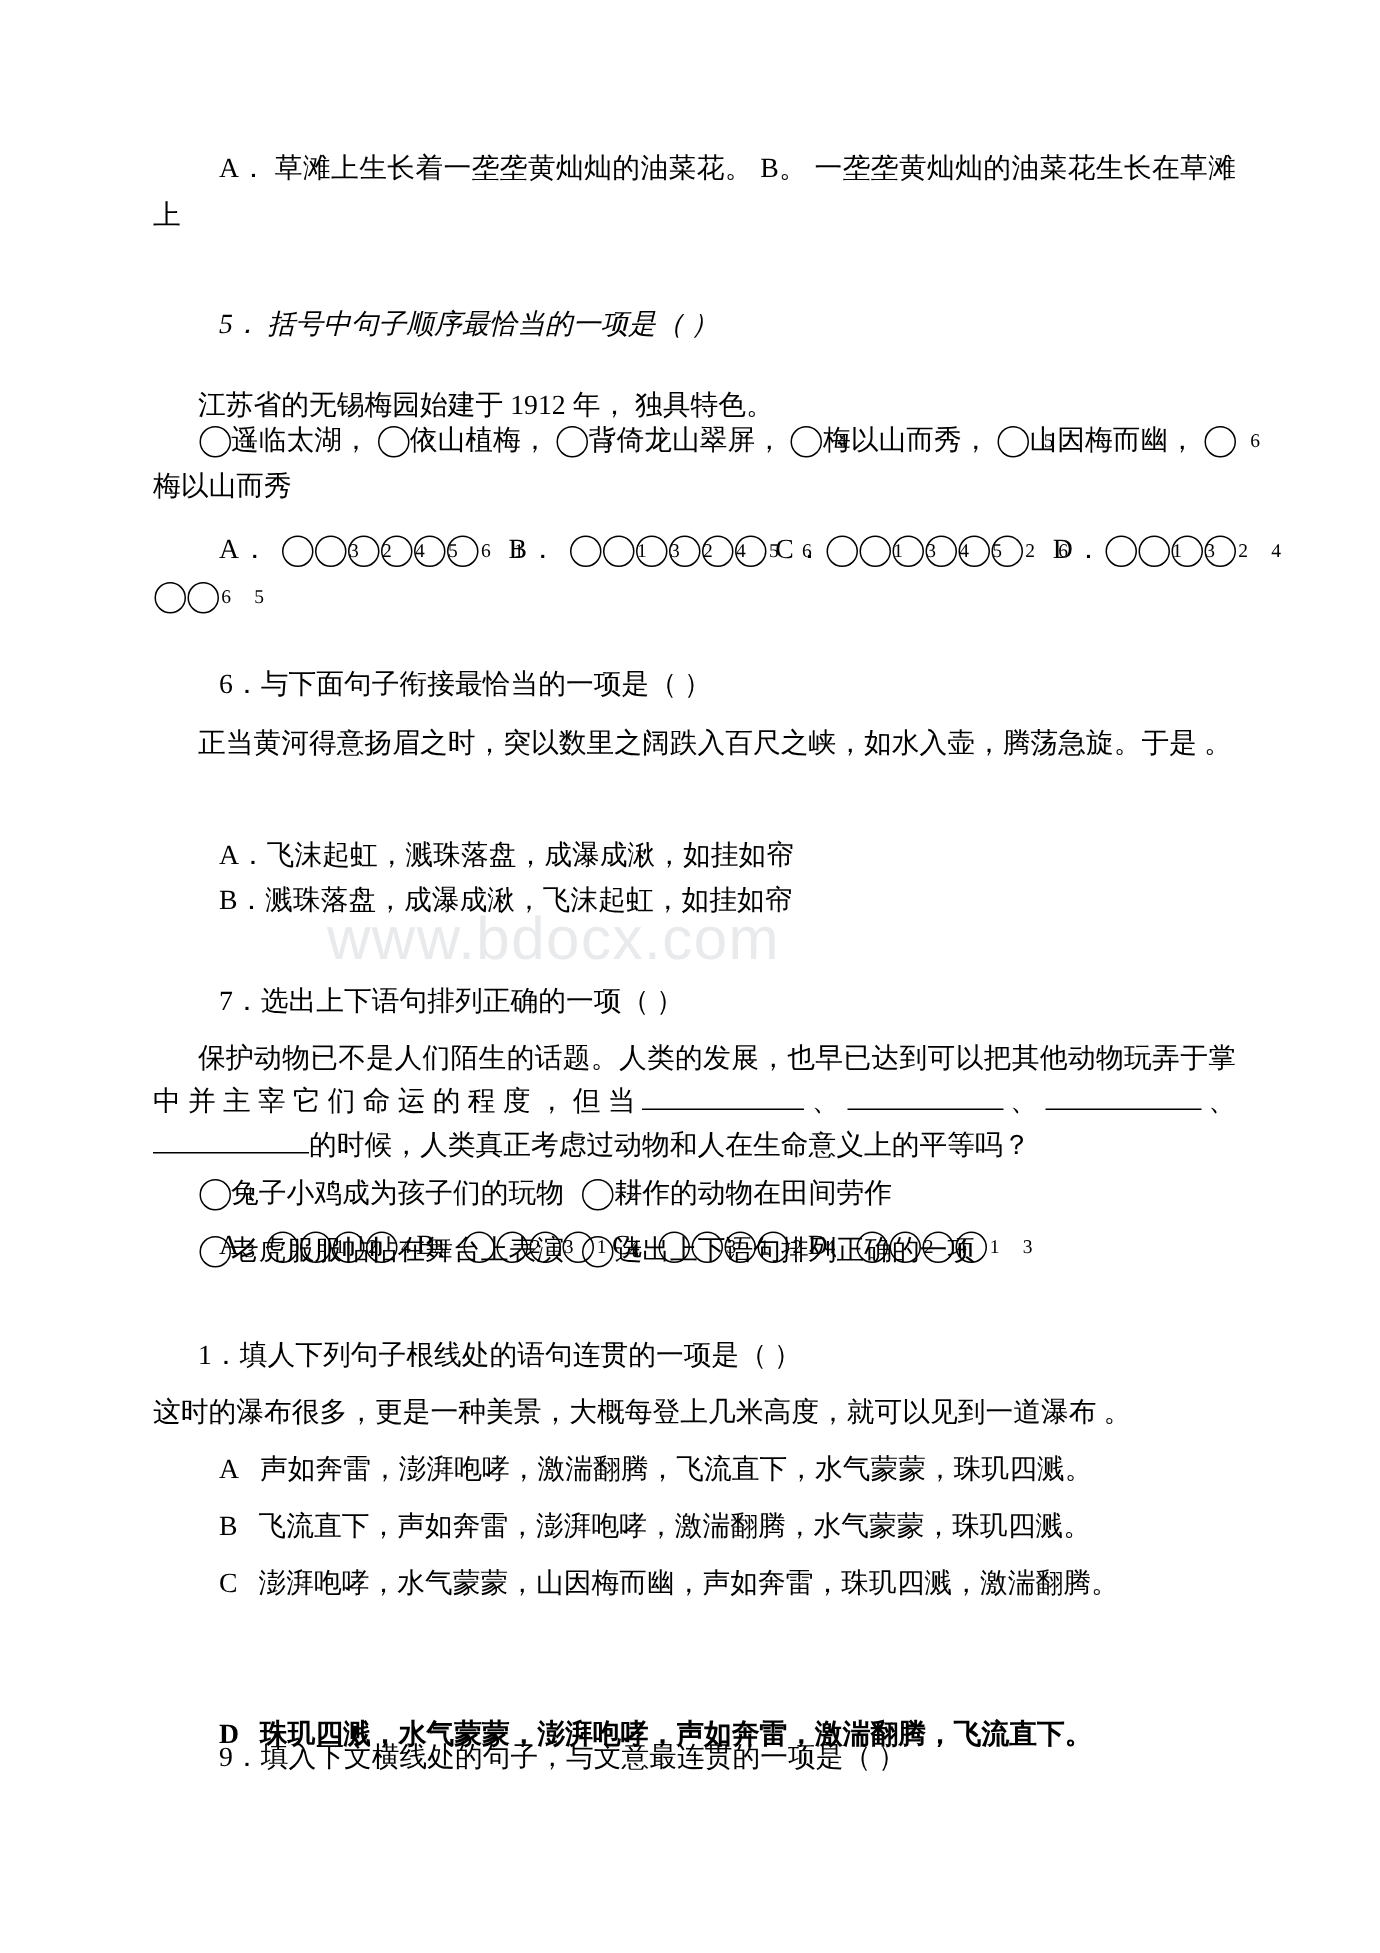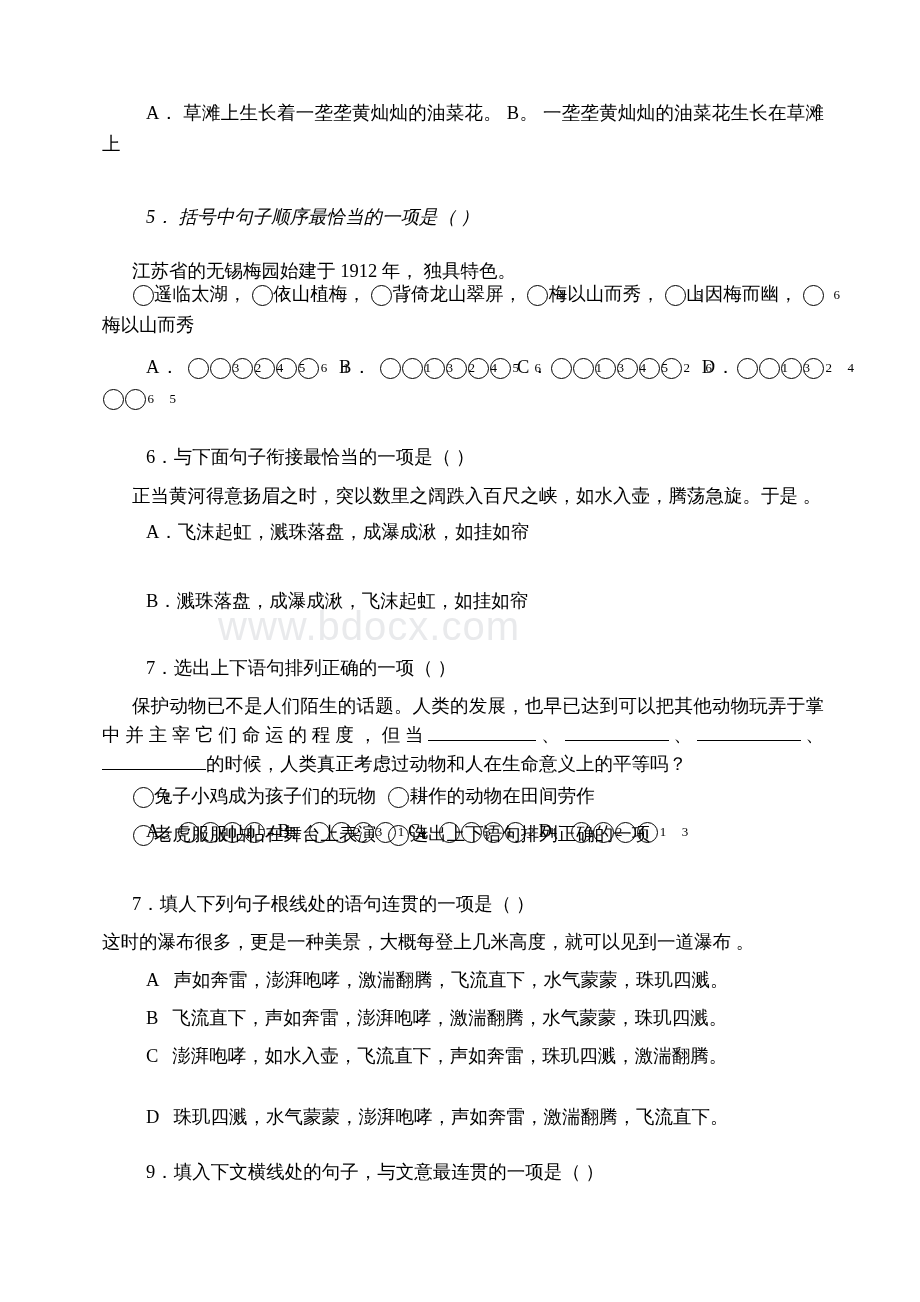--- a/index.html
+++ b/index.html
@@ -101,21 +101,21 @@
       <span><span class="latin">A．</span><span class="sp-sm"></span><span class="circ">3</span><span class="circ">2</span><span class="circ">4</span><span class="circ">5</span><span class="circ">6</span><span class="circ">1</span></span><span class="opt-gap"></span>
       <span><span class="latin">B．</span><span class="sp-sm"></span><span class="circ">1</span><span class="circ">3</span><span class="circ">2</span><span class="circ">4</span><span class="circ">5</span><span class="circ">6</span></span>
       <span><span class="latin">C．</span><span class="circ">1</span><span class="circ">3</span><span class="circ">4</span><span class="circ">5</span><span class="circ">2</span><span class="circ">6</span></span><span class="opt-gap"></span>
       <span><span class="latin">D．</span><span class="circ">1</span><span class="circ">3</span><span class="circ">2</span><span class="circ">4</span><span class="circ">6</span><span class="circ">5</span></span>
     </div>
 
     <div class="blk ind1" style="top:442px;">6．与下面句子衔接最恰当的一项是（ ）</div>
 
     <div class="blk ind2" style="top:481px;">正当黄河得意扬眉之时，突以数里之阔跌入百尺之峡，如水入壶，腾荡急旋。于是 。</div>
 
-    <div class="blk ind1" style="top:517px;">A．飞沫起虹，溅珠落盘，成瀑成湫，如挂如帘</div>
+    <div class="blk ind1" style="top:556px;">A．飞沫起虹，溅珠落盘，成瀑成湫，如挂如帘</div>
 
     <div class="blk ind1" style="top:586px;">B．溅珠落盘，成瀑成湫，飞沫起虹，如挂如帘</div>
 
     <div class="blk ind1" style="top:653px;">7．选出上下语句排列正确的一项（ ）</div>
 
     <div class="blk ind2" style="top:692px; line-height:29px;">
       <span>保护动物已不是人们陌生的话题。人类的发展，也早已达到可以把其他动物玩弄于掌中并主宰它们命运的程度，但当</span><span class="blank b-lg"></span><span>、</span><span class="blank b-md"></span><span>、</span><span class="blank b-md"></span><span>、</span><span class="blank b-md"></span><span>的时候，人类真正考虑过动物和人在生命意义上的平等吗？</span>
     </div>
 
     <div class="blk ind2" style="top:781px;">
@@ -128,36 +128,36 @@
       <span><span class="circ">4</span><span>选出上下语句排列正确的一项</span></span>
     </div>
 
     <div class="blk ind1" style="top:816px;">
       <span><span class="latin">A、</span><span class="circ">1</span><span class="circ">2</span><span class="circ">4</span><span class="circ">3</span></span><span class="sp-sm"></span>
       <span><span class="latin">B、</span><span class="circ">2</span><span class="circ">3</span><span class="circ">1</span><span class="circ">4</span></span><span class="sp-sm"></span>
       <span><span class="latin">C、</span><span class="circ">3</span><span class="circ">1</span><span class="circ">2</span><span class="circ">4</span></span><span class="sp-sm"></span>
       <span><span class="latin">D、</span><span class="circ">2</span><span class="circ">4</span><span class="circ">1</span><span class="circ">3</span></span>
     </div>
 
-    <div class="blk ind2" style="top:889px;">7．填人下列句子根线处的语句连贯的一项是（ ）</div>
+    <div class="blk ind2" style="top:889px;">1．填人下列句子根线处的语句连贯的一项是（ ）</div>
 
     <div class="blk ind0" style="top:927px;">这时的瀑布很多，更是一种美景，大概每登上几米高度，就可以见到一道瀑布 。</div>
 
     <div class="blk ind1" style="top:965px;">
       <span class="latin">A</span><span class="opt-gap"></span><span>声如奔雷，澎湃咆哮，激湍翻腾，飞流直下，水气蒙蒙，珠玑四溅。</span>
     </div>
 
     <div class="blk ind1" style="top:1003px;">
       <span class="latin">B</span><span class="opt-gap"></span><span>飞流直下，声如奔雷，澎湃咆哮，激湍翻腾，水气蒙蒙，珠玑四溅。</span>
     </div>
 
     <div class="blk ind1" style="top:1041px;">
-      <span class="latin">C</span><span class="opt-gap"></span><span>澎湃咆哮，如水入壶，飞流直下，声如奔雷，珠玑四溅，激湍翻腾。</span>
+      <span class="latin">C</span><span class="opt-gap"></span><span>澎湃咆哮，水气蒙蒙，山因梅而幽，声如奔雷，珠玑四溅，激湍翻腾。</span>
     </div>
 
-    <div class="blk ind1" style="top:1102px;">
+    <div class="blk ind1" style="top:1142px;font-weight:bold;">
       <span class="latin">D</span><span class="opt-gap"></span><span>珠玑四溅，水气蒙蒙，澎湃咆哮，声如奔雷，激湍翻腾，飞流直下。</span>
     </div>
 
     <div class="blk ind1" style="top:1157px;">9．填入下文横线处的句子，与文意最连贯的一项是（ ）</div>
 
   </div>
 </div>
 
 </body></html>

